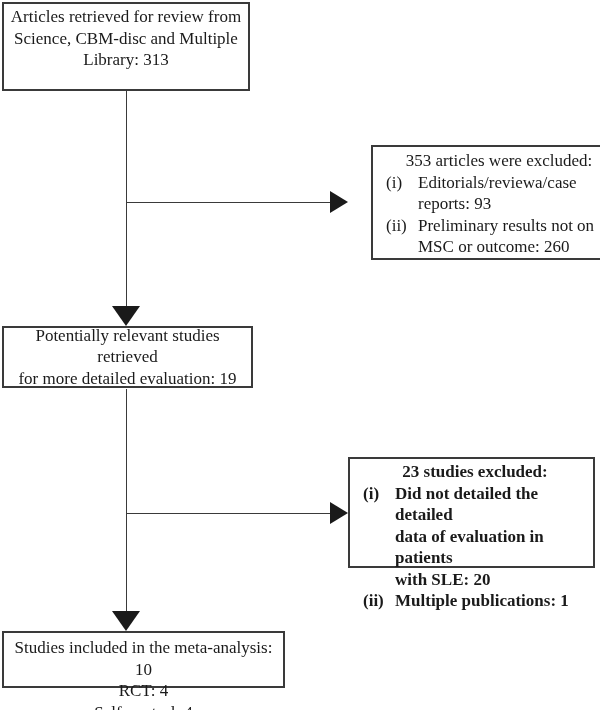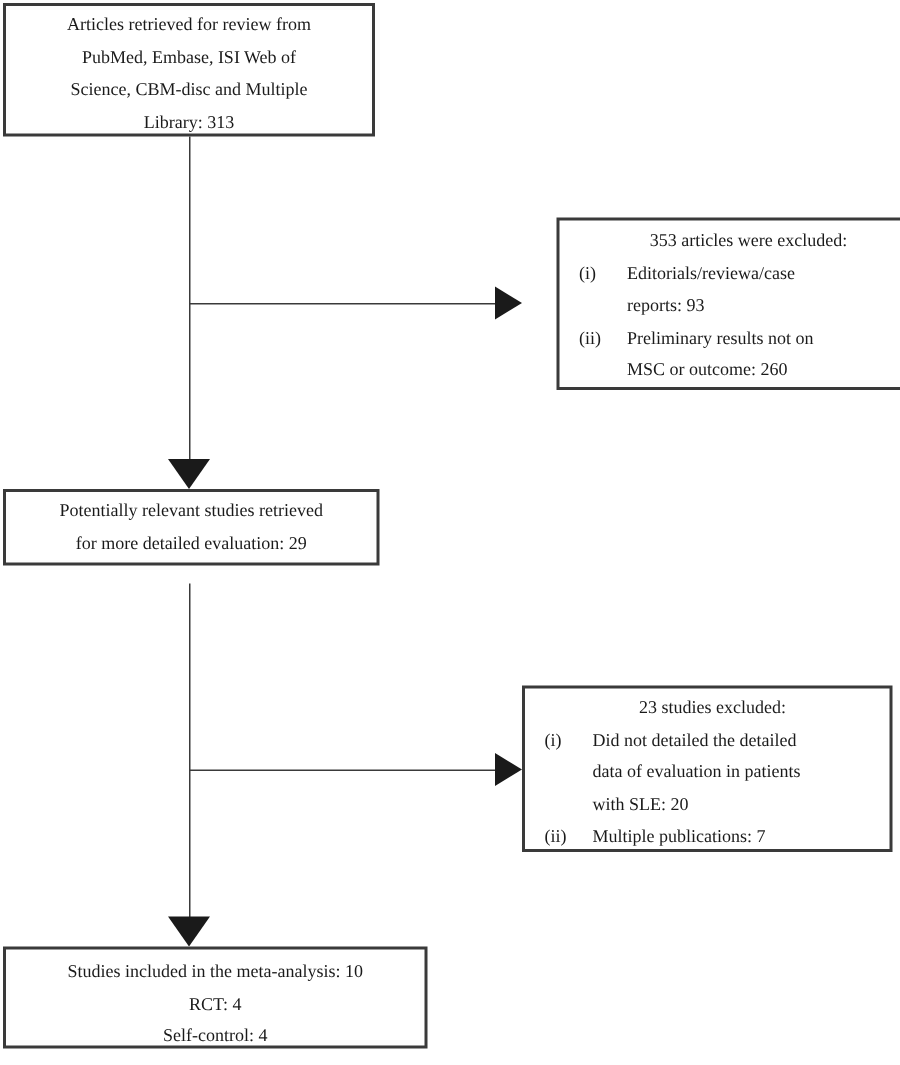--- a/index.html
+++ b/index.html
@@ -12,30 +12,30 @@
   #diagram {
     position: relative;
     width: 600px; height: 710px;
     background: #ffffff;
     overflow: hidden;
   }
   .box {
     position: absolute;
     border: 2px solid #3a3a3a;
     background: #ffffff;
-    font-size: 12px;
+    font-size: 17px;
     line-height: 21.5px;
   }
   .tline { display: block; }
 
   .top-box    { left: 2px;   top: 2px;   width: 248px; height: 89px;  padding-top: 2px; text-align: center; }
   .excl-box-1 { left: 348px; top: 145px; width: 247px; height: 115px; padding: 3px 5px 0 0; margin-left: 23px; }
-  .middle-box { left: 2px;   top: 326px; width: 251px; height: 51px;  display: flex; flex-direction: column; justify-content: center; text-align: center; }
-  .excl-box-2 { left: 348px; top: 457px; width: 247px; height: 111px; padding: 2px 7px 0 0; }
-  .bottom-box { left: 2px;   top: 631px; width: 283px; height: 68px;  padding-top: 4px; text-align: center; }
+  .middle-box { left: 2px;   top: 326px; width: 251px; height: 62px;  display: flex; flex-direction: column; justify-content: center; text-align: center; }
+  .excl-box-2 { left: 348px; top: 457px; width: 247px; height: 111px; padding: 2px 7px 0 0; font-weight: bold; }
+  .bottom-box { left: 2px;   top: 631px; width: 283px; height: 57px;  padding-top: 4px; text-align: center; }
 
   .excl-title { text-align: center; padding-left: 14px; }
   .item { display: flex; align-items: flex-start; padding-left: 13px; }
   .item .marker { flex: 0 0 24px; margin-right: 8px; }
   .item .item-text { flex: 1 1 auto; }
   .item .item-text.centered { text-align: left; }
   .item .item-text.lefted   { text-align: left; }
 
   .vline { position: absolute; width: 1.5px; background: #3a3a3a; }
   .hline { position: absolute; height: 1.5px; background: #3a3a3a; }
@@ -61,21 +61,20 @@
   .arrow-right-1 { left: 330px; top: 191px; }
   .arrow-right-2 { left: 330px; top: 502px; }
 </style>
 </head>
 <body>
 
 <div id="diagram">
 
   <div class="box top-box">
     <span class="tline">Articles retrieved for review from</span>
-    <span class="tline">PubMed, Embase, ISI Web of</span>
     <span class="tline">Science, CBM-disc and Multiple</span>
     <span class="tline">Library: 313</span>
   </div>
 
   <div class="vline vline-1"></div>
   <div class="arrow-down arrow-down-1"></div>
 
   <div class="hline hline-1"></div>
   <div class="arrow-right arrow-right-1"></div>
 
@@ -92,21 +91,21 @@
       <span class="marker">(ii)</span>
       <span class="item-text centered">
         <span class="tline">Preliminary results not on</span>
         <span class="tline">MSC or outcome: 260</span>
       </span>
     </div>
   </div>
 
   <div class="box middle-box">
     <span class="tline">Potentially relevant studies retrieved</span>
-    <span class="tline">for more detailed evaluation: 29</span>
+    <span class="tline">for more detailed evaluation: 19</span>
   </div>
 
   <div class="vline vline-2"></div>
   <div class="arrow-down arrow-down-2"></div>
 
   <div class="hline hline-2"></div>
   <div class="arrow-right arrow-right-2"></div>
 
   <div class="box excl-box-2">
     <span class="tline excl-title">23 studies excluded:</span>
@@ -114,21 +113,21 @@
       <span class="marker">(i)</span>
       <span class="item-text lefted">
         <span class="tline">Did not detailed the detailed</span>
         <span class="tline">data of evaluation in patients</span>
         <span class="tline">with SLE: 20</span>
       </span>
     </div>
     <div class="item">
       <span class="marker">(ii)</span>
       <span class="item-text lefted">
-        <span class="tline">Multiple publications: 7</span>
+        <span class="tline">Multiple publications: 1</span>
       </span>
     </div>
   </div>
 
   <div class="box bottom-box">
     <span class="tline">Studies included in the meta-analysis: 10</span>
     <span class="tline">RCT: 4</span>
     <span class="tline">Self-control: 4</span>
   </div>
 

